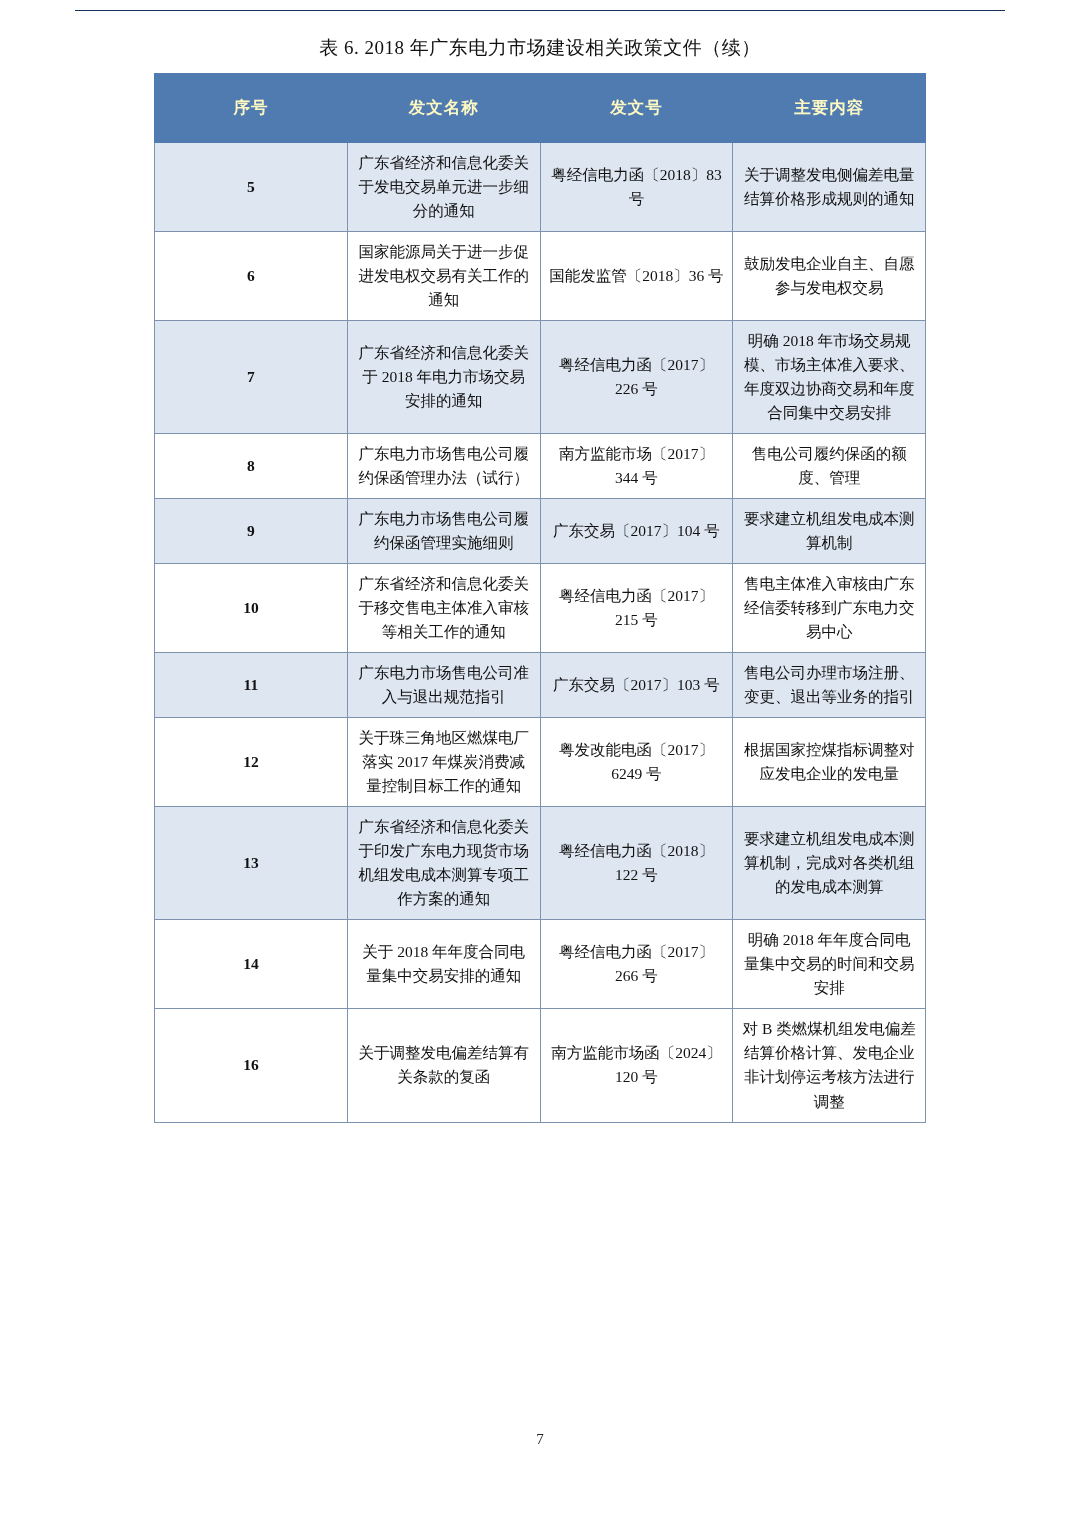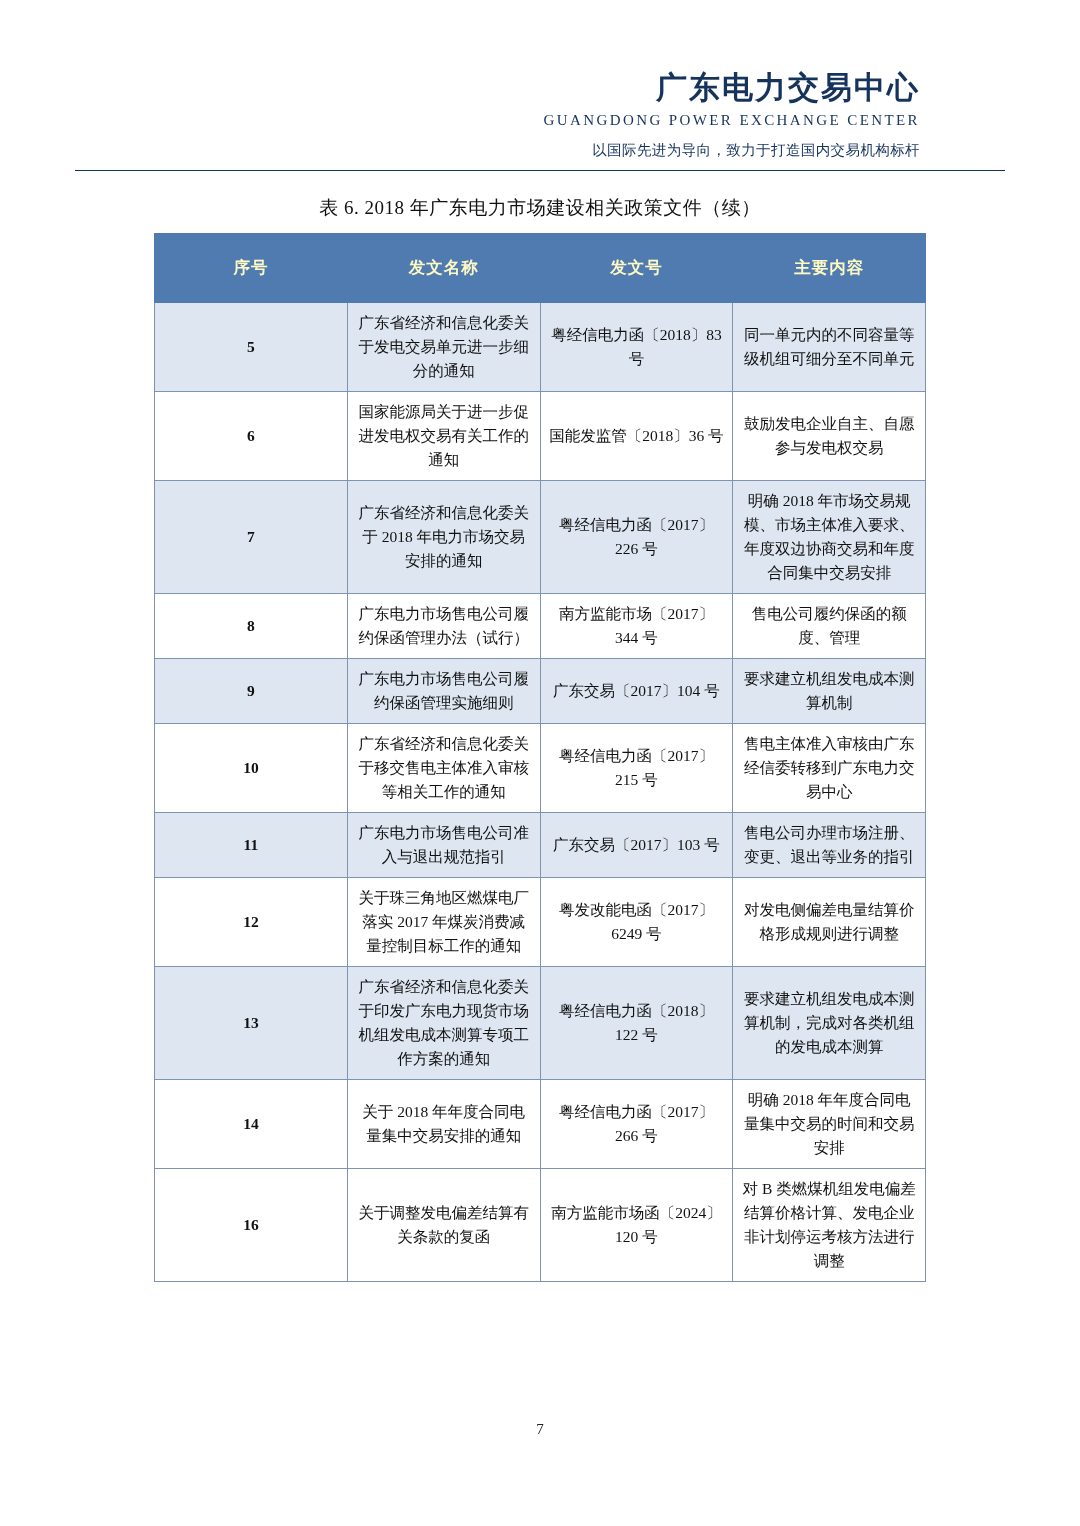--- a/index.html
+++ b/index.html
@@ -123,45 +123,40 @@
     text-align: center;
     font-size: 15px;
     color: #222;
   }
 </style>
 </head>
 <body>
 
 <div class="page">
 
-  <div class="header">
-    <div class="header-cn">广东电力交易中心</div>
-    <div class="header-en">GUANGDONG  POWER  EXCHANGE  CENTER</div>
-    <div class="header-slogan">以国际先进为导向，致力于打造国内交易机构标杆</div>
-  </div>
   <div class="header-rule"></div>
 
   <div class="table-caption">表 6. 2018 年广东电力市场建设相关政策文件（续）</div>
 
   <div class="table-wrap">
     <table class="policy-table">
       <thead>
         <tr>
           <th class="c-no">序号</th>
           <th class="c-name col-sep">发文名称</th>
           <th class="c-num col-sep">发文号</th>
           <th class="c-content col-sep">主要内容</th>
         </tr>
       </thead>
       <tbody>
         <tr class="odd">
           <td class="c-no">5</td>
           <td class="c-name">广东省经济和信息化委关于发电交易单元进一步细分的通知</td>
           <td class="c-num">粤经信电力函〔2018〕83 号</td>
-          <td class="c-content">同一单元内的不同容量等级机组可细分至不同单元</td>
+          <td class="c-content">关于调整发电侧偏差电量结算价格形成规则的通知</td>
         </tr>
         <tr class="even">
           <td class="c-no">6</td>
           <td class="c-name">国家能源局关于进一步促进发电权交易有关工作的通知</td>
           <td class="c-num">国能发监管〔2018〕36 号</td>
           <td class="c-content">鼓励发电企业自主、自愿参与发电权交易</td>
         </tr>
         <tr class="odd">
           <td class="c-no">7</td>
           <td class="c-name">广东省经济和信息化委关于 2018 年电力市场交易安排的通知</td>
@@ -189,21 +184,21 @@
         <tr class="odd">
           <td class="c-no">11</td>
           <td class="c-name">广东电力市场售电公司准入与退出规范指引</td>
           <td class="c-num">广东交易〔2017〕103 号</td>
           <td class="c-content">售电公司办理市场注册、变更、退出等业务的指引</td>
         </tr>
         <tr class="even">
           <td class="c-no">12</td>
           <td class="c-name">关于珠三角地区燃煤电厂落实 2017 年煤炭消费减量控制目标工作的通知</td>
           <td class="c-num">粤发改能电函〔2017〕6249 号</td>
-          <td class="c-content">对发电侧偏差电量结算价格形成规则进行调整</td>
+          <td class="c-content">根据国家控煤指标调整对应发电企业的发电量</td>
         </tr>
         <tr class="odd">
           <td class="c-no">13</td>
           <td class="c-name">广东省经济和信息化委关于印发广东电力现货市场机组发电成本测算专项工作方案的通知</td>
           <td class="c-num">粤经信电力函〔2018〕122 号</td>
           <td class="c-content">要求建立机组发电成本测算机制，完成对各类机组的发电成本测算</td>
         </tr>
         <tr class="even">
           <td class="c-no">14</td>
           <td class="c-name">关于 2018 年年度合同电量集中交易安排的通知</td>

